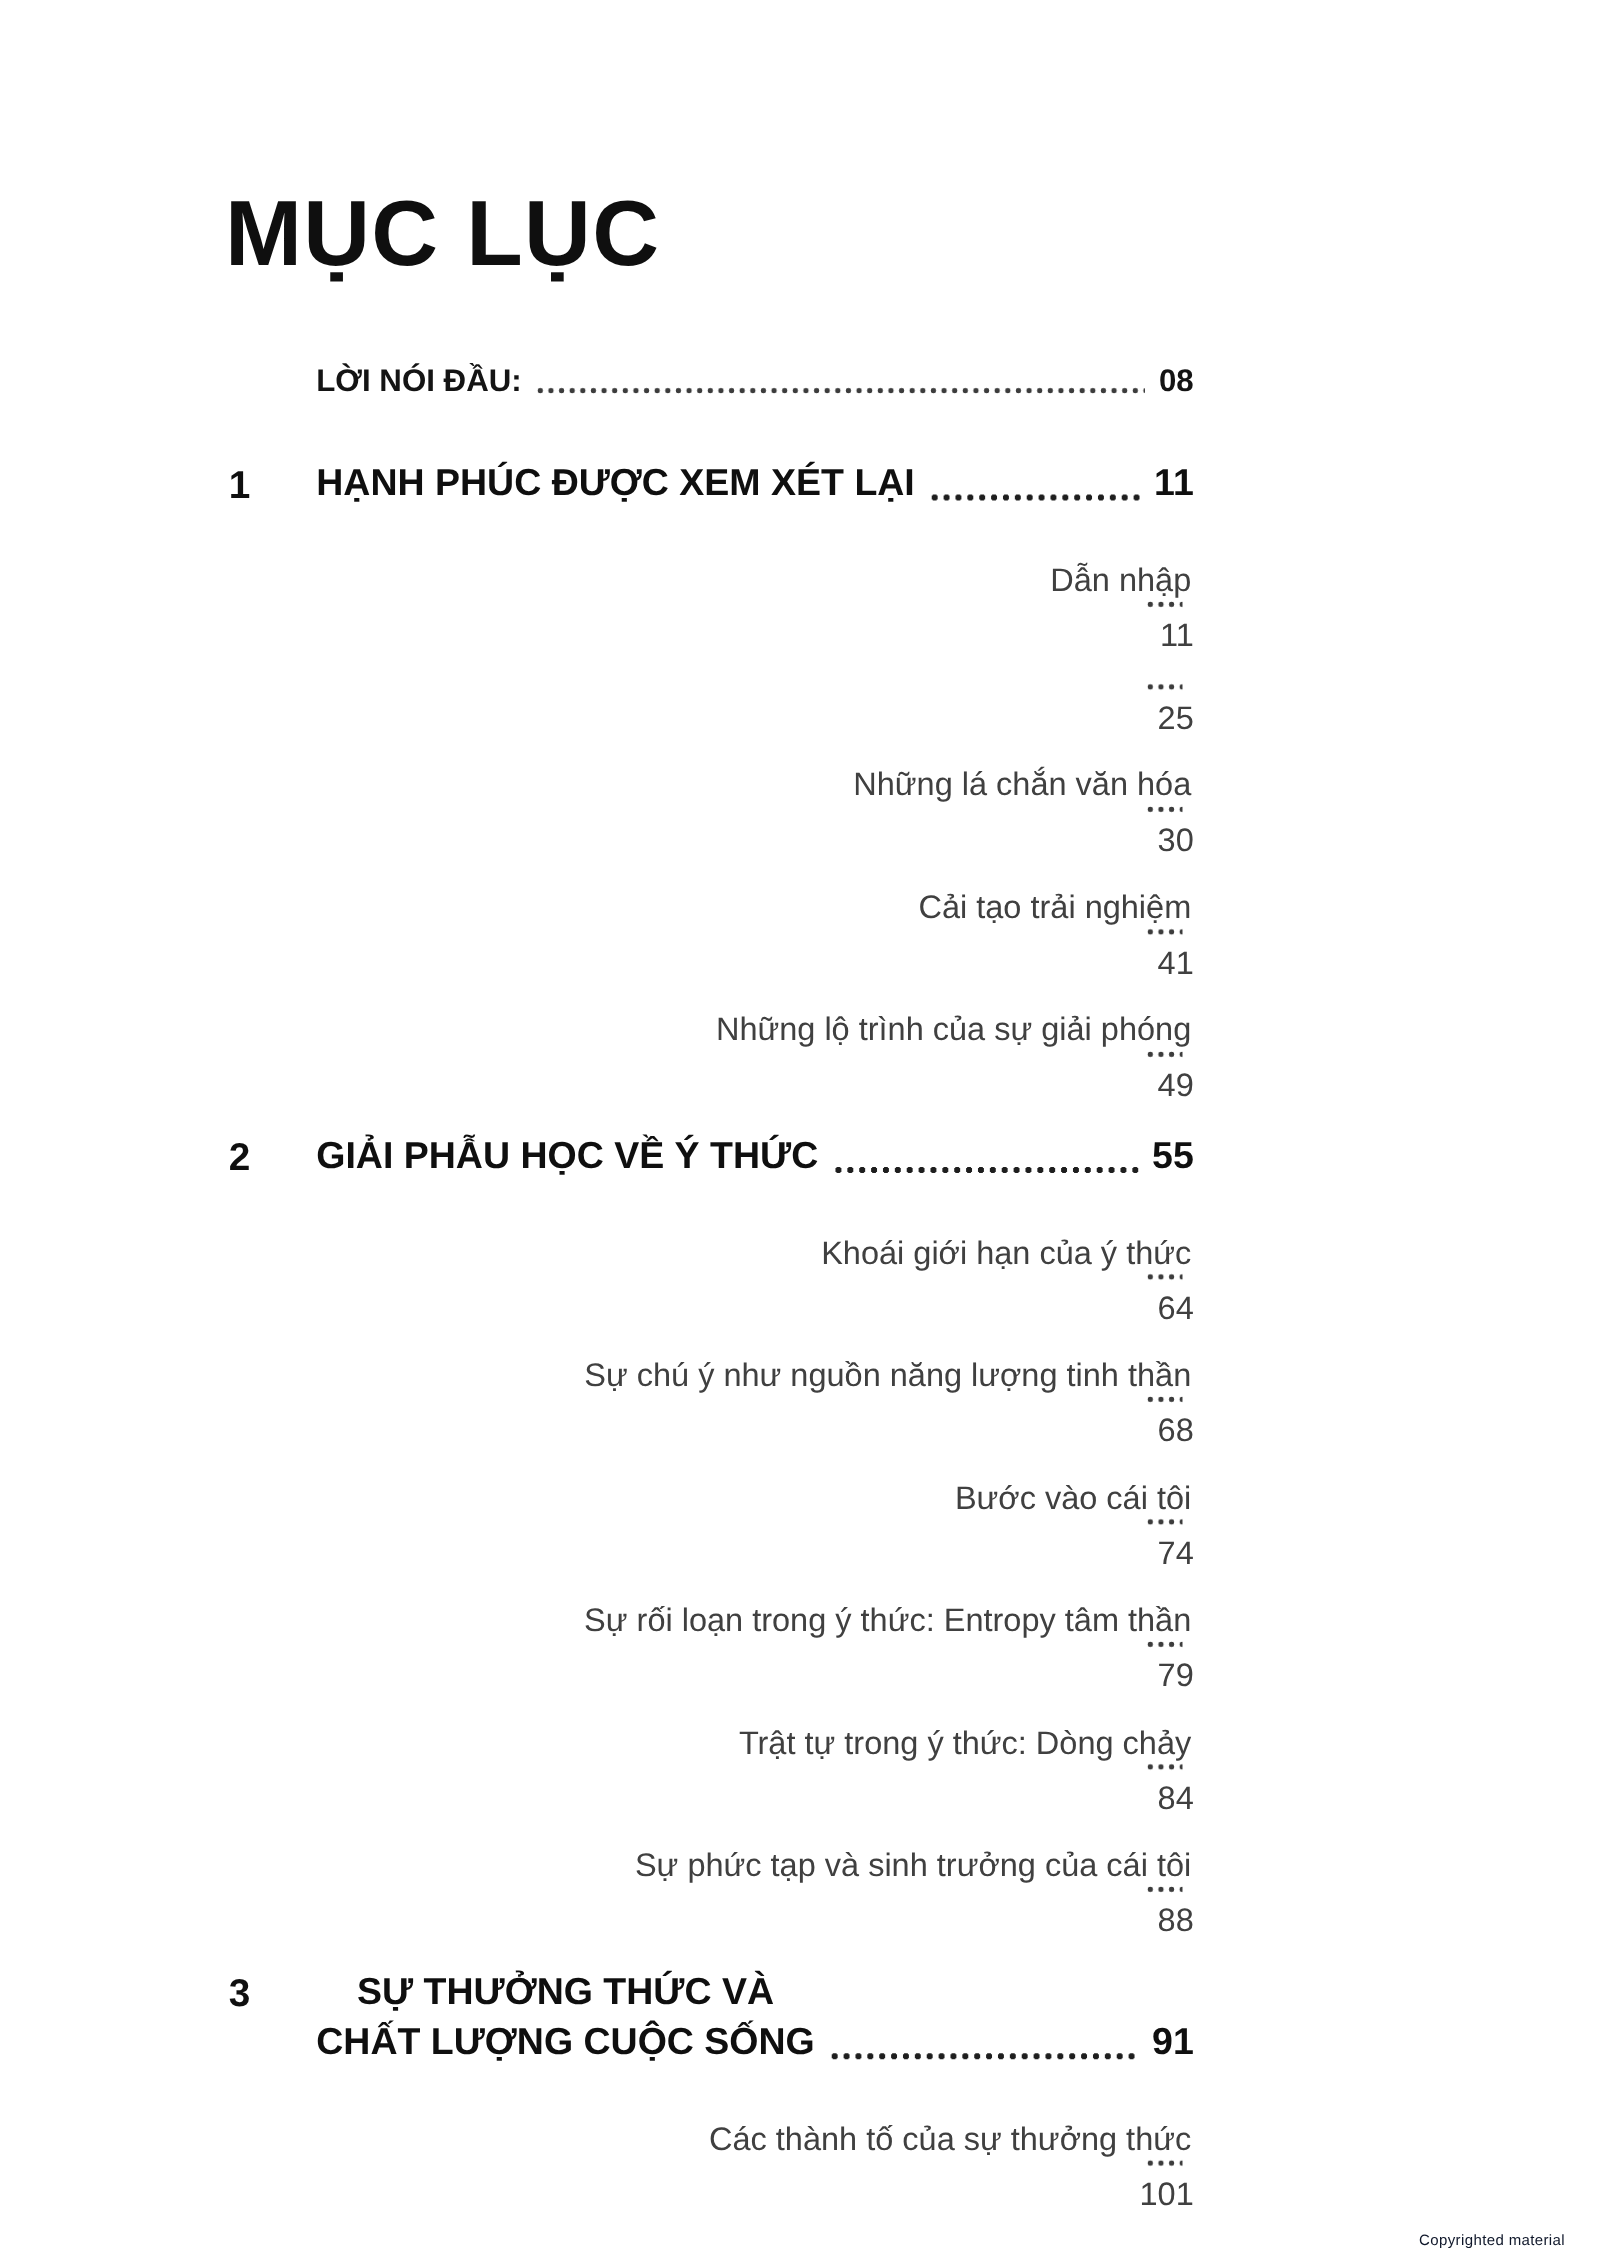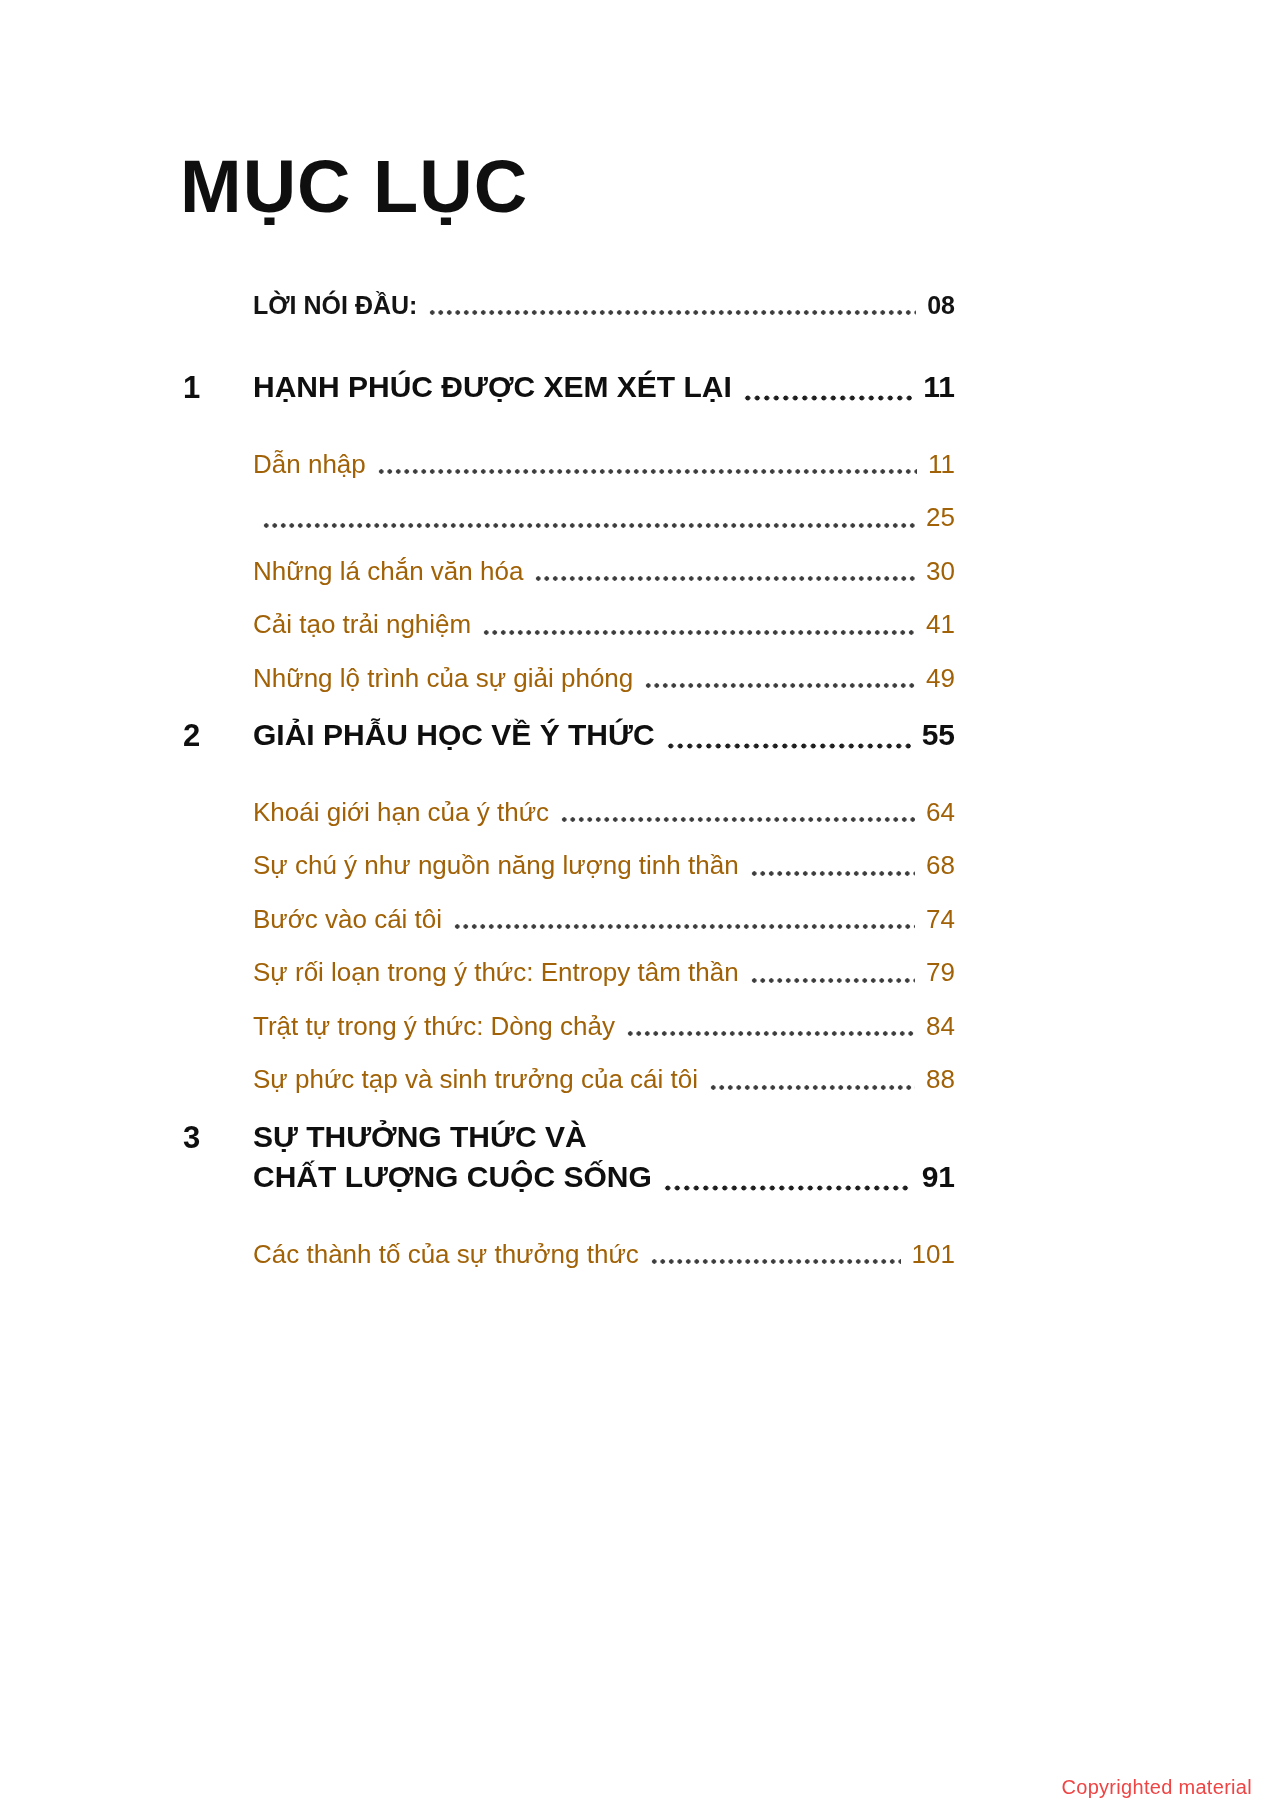--- a/index.html
+++ b/index.html
@@ -57,49 +57,50 @@
 
   .section { margin-top: 12px; }
 
   .chapter {
     font-size: 30px;
     font-weight: 700;
     color: #0f0f0f;
     line-height: 1.35;
     margin: 14px 0 40px 0;
   }
-  .chapter .label { white-space: pre-line; }
+  .chapter .label { white-space: pre-line; text-align: center; }
   .chapter .num {
     position: absolute;
     left: -70px;
     top: 0;
     font-size: 31px;
     font-weight: 700;
   }
   .chapter .leader {
     height: 8px;
     margin-bottom: 6px;
     background-image: radial-gradient(circle, #1e1e1e 2.3px, transparent 2.7px);
     background-size: 9.5px 8px;
   }
 
   .item {
     font-size: 26px;
     font-weight: 400;
-    color: #a16207;
+    color: #404040;
     line-height: 1.25;
     margin-bottom: 21px;
+    flex-direction: column;
   }
 
   .copyright {
     position: absolute;
     right: 28px;
     bottom: 12px;
-    font-size: 20px;
-    color: #ef4444;
+    font-size: 12px;
+    color: #0f172a;
     letter-spacing: 0.3px;
   }
 </style>
 </head>
 <body>
 
 <div class="content">
   <h1 class="page-title">MỤC LỤC</h1>
   <div class="toc">
       <div class="row preface">

